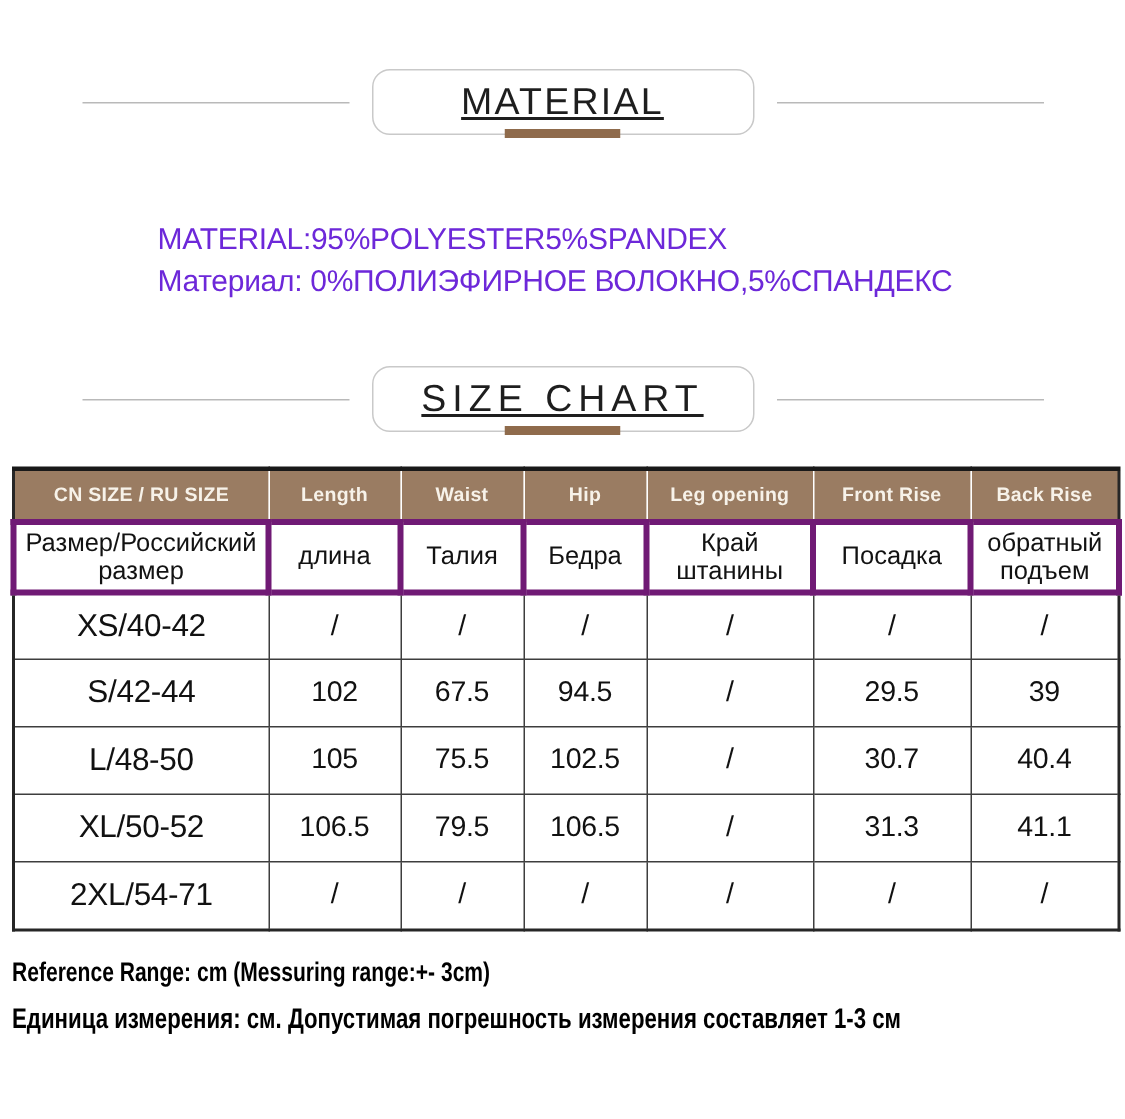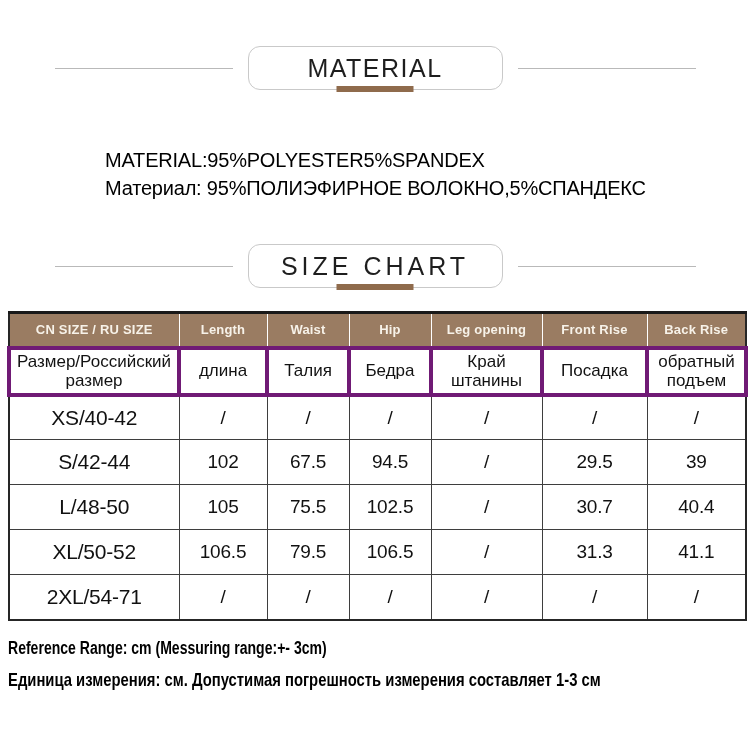--- a/index.html
+++ b/index.html
@@ -10,30 +10,30 @@
   
   .sec-hdr { display: flex; align-items: center; justify-content: center; }
   .hdr-material { padding-top: 46px; }
   .hdr-size { padding-top: 42px; }
   .rule { width: 178px; height: 1px; background: #b9b9b9; }
   .badge {
     position: relative; width: 255px; height: 44px; margin: 0 15px;
     border: 1px solid #c9c9c9; border-radius: 12px; background: #fff;
     display: flex; align-items: center; justify-content: center;
   }
-  .badge-title { font-size: 25px; color: #1e1e1e; letter-spacing: 1.5px; white-space: nowrap; }
+  .badge-title { font-size: 25px; color: #1e1e1e; letter-spacing: 1.5px; white-space: nowrap; text-decoration: underline; }
   .hdr-size .badge-title { letter-spacing: 4px; }
   .badge-bar {
     position: absolute; left: 50%; bottom: -3px; transform: translateX(-50%);
     width: 77px; height: 6px; background: #8f6b4c;
   }
 
   
   .mat-info { margin: 56px 0 0 105px; }
-  .mat-line { font-size: 20px; line-height: 28px; color: #000000; letter-spacing: -0.2px; }
+  .mat-line { font-size: 20px; line-height: 28px; color: #6d28d9; letter-spacing: -0.2px; }
 
   
   table.size-table {
     border-collapse: collapse; table-layout: fixed;
     width: 737px; margin: 23px 0 0 7px;
     border: 2px solid #262626; border-top: 3px solid #191919;
   }
   .c1 { width: 170px; } .c2 { width: 88px; } .c3 { width: 82px; }
   .c4 { width: 82px; } .c5 { width: 111px; } .c6 { width: 105px; } .c7 { width: 99px; }
   th, td { text-align: center; vertical-align: middle; padding: 0 2px; }
@@ -64,21 +64,21 @@
     <div class="rule"></div>
     <div class="badge">
       <span class="badge-title">MATERIAL</span>
       <span class="badge-bar"></span>
     </div>
     <div class="rule"></div>
   </div>
 
   <div class="mat-info">
     <div class="mat-line">MATERIAL:95%POLYESTER5%SPANDEX</div>
-    <div class="mat-line">Материал: 95%ПОЛИЭФИРНОЕ ВОЛОКНО,5%СПАНДЕКС</div>
+    <div class="mat-line">Материал: 0%ПОЛИЭФИРНОЕ ВОЛОКНО,5%СПАНДЕКС</div>
   </div>
 
   <div class="sec-hdr hdr-size">
     <div class="rule"></div>
     <div class="badge">
       <span class="badge-title">SIZE CHART</span>
       <span class="badge-bar"></span>
     </div>
     <div class="rule"></div>
   </div>

